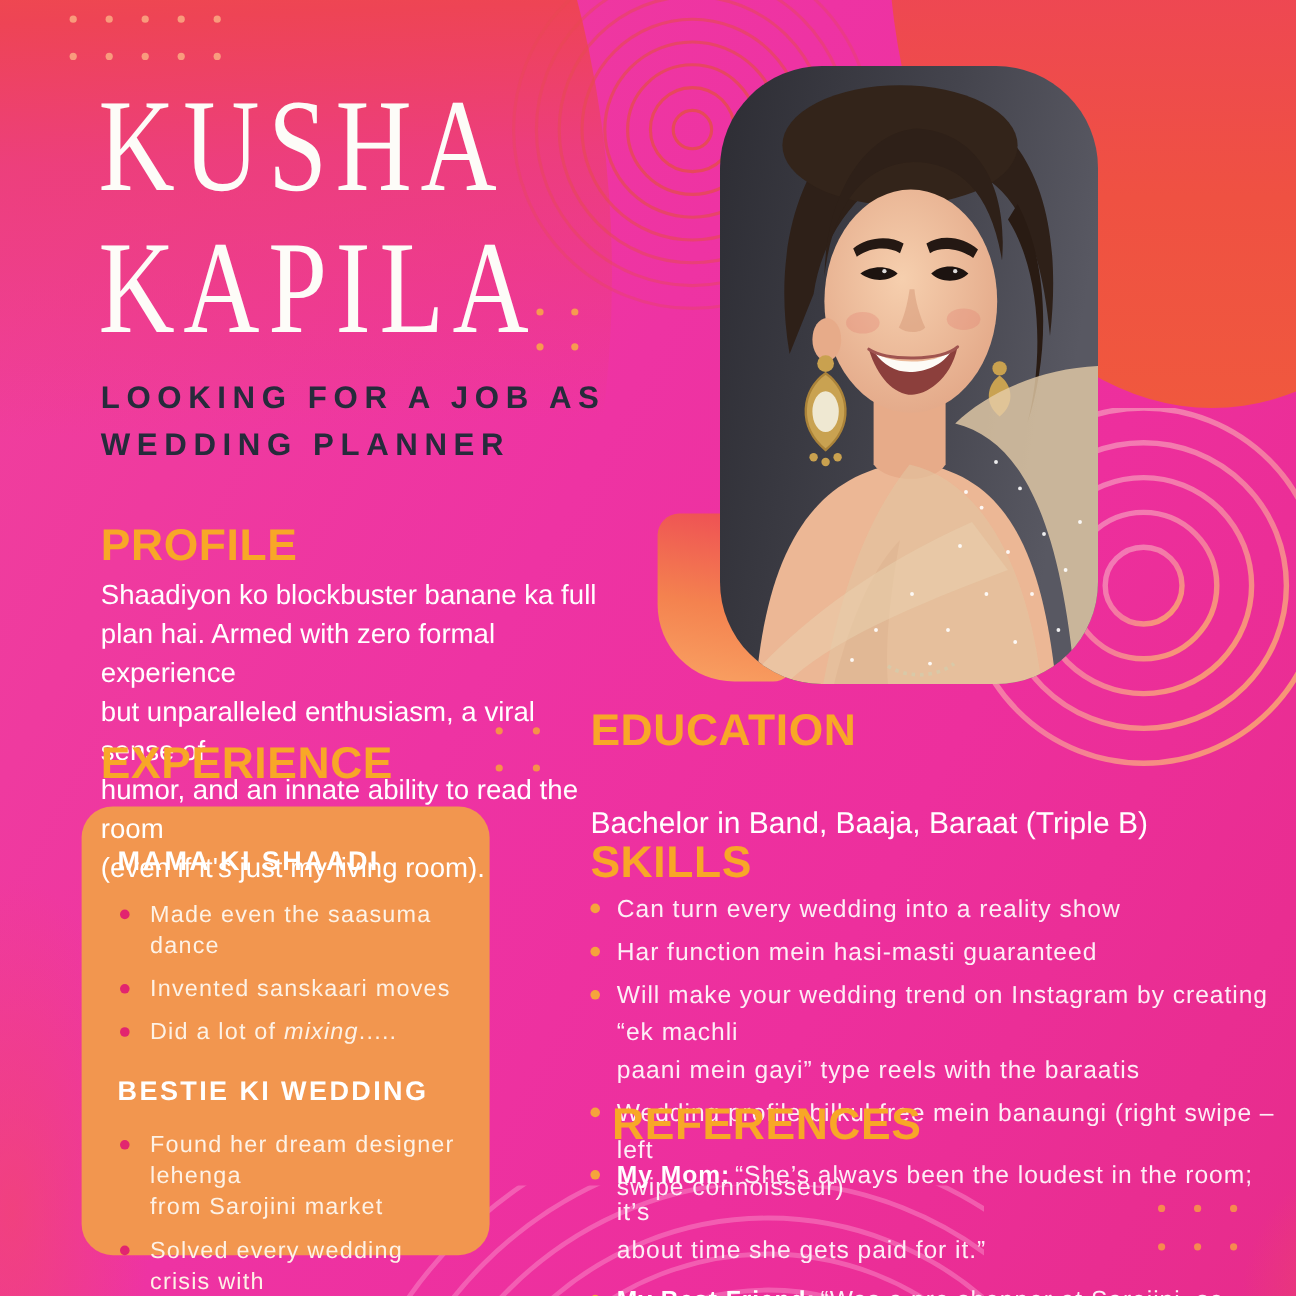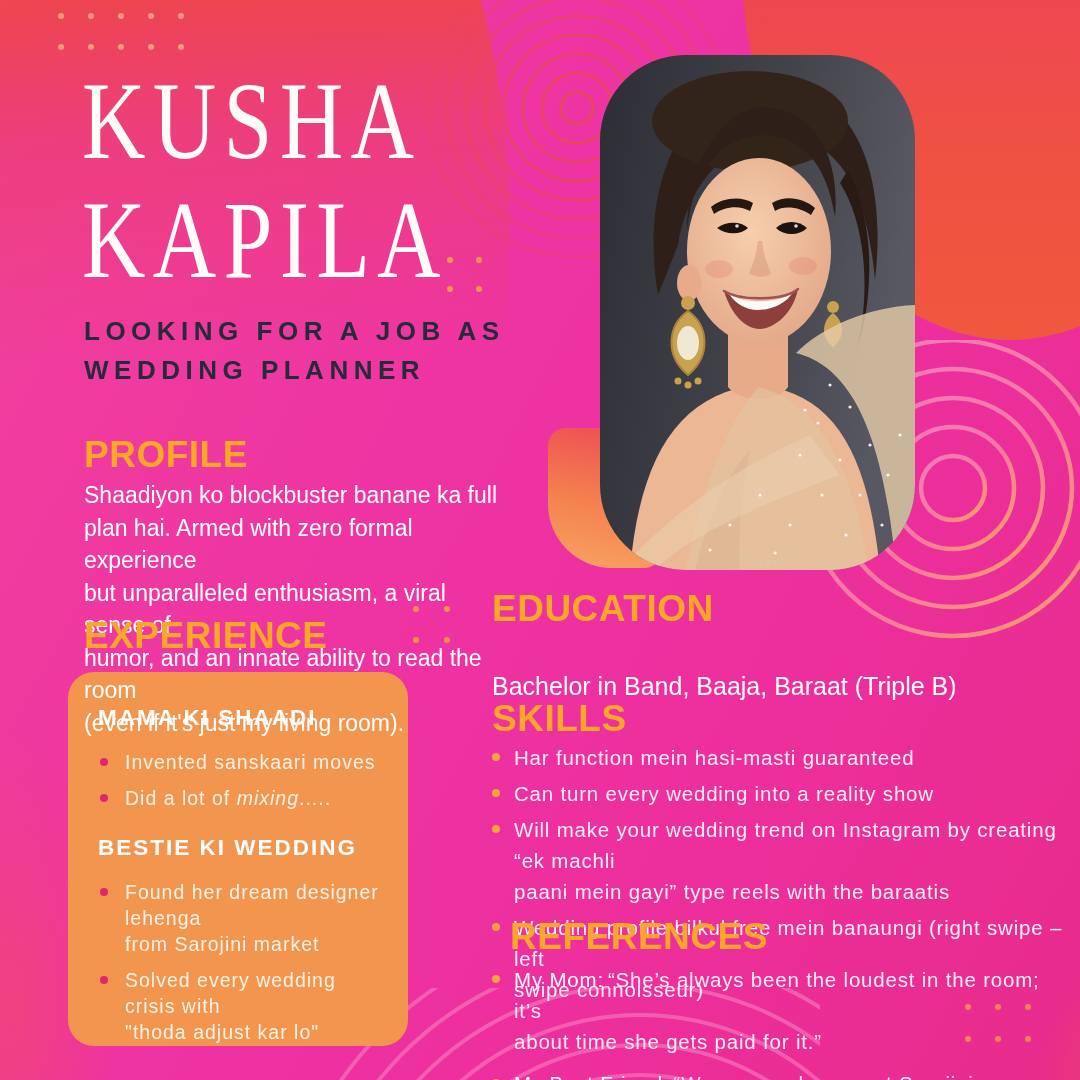--- a/index.html
+++ b/index.html
@@ -59,21 +59,21 @@
   .card li::before{content:"";position:absolute;left:2px;top:9px;width:8px;height:8px;border-radius:50%;background:#e2256f;}
   .card .it{font-style:italic;}
   
   .rlist{position:absolute;left:492px;z-index:10;list-style:none;margin:0;padding:0;width:578px;}
   .rlist li{position:relative;padding-left:22px;margin-bottom:5px;color:#fdeef6;
     font-size:20.5px;line-height:31px;letter-spacing:.8px;white-space:pre-line;}
   .rlist li::before{content:"";position:absolute;left:0;top:11px;width:8px;height:8px;border-radius:50%;background:#f6a33c;}
   .list-skills{top:742px;}
   .list-refs{top:964px;}
   .list-refs li{margin-bottom:11px;}
-  .lead{font-weight:400;color:#ffffff;margin-right:4px;}
+  .lead{font-weight:700;color:#ffffff;margin-right:4px;}
 </style>
 </head>
 <body>
 
 <div class="canvas">
 
   <div class="blob-topleft"></div>
   <div class="blob-topright"></div>
 
   <svg class="rings1" width="320" height="320" aria-hidden="true">
@@ -251,40 +251,41 @@
 plan hai. Armed with zero formal experience
 but unparalleled enthusiasm, a viral sense of
 humor, and an innate ability to read the room
 (even if it's just my living room).</p>
 
   <h2 class="section-h h-experience">EXPERIENCE</h2>
 
   <div class="card">
     <h3>MAMA KI SHAADI</h3>
     <ul>
+      <li>Made even the saasuma dance</li>
       <li>Invented sanskaari moves</li>
       <li><span>Did a lot of </span><span class="it">mixing</span><span>.....</span></li>
     </ul>
     <h3>BESTIE KI WEDDING</h3>
     <ul>
       <li>Found her dream designer lehenga
 from Sarojini market</li>
       <li>Solved every wedding crisis with
 "thoda adjust kar lo"</li>
 
     </ul>
   </div>
 
   <h2 class="section-h h-education">EDUCATION</h2>
   <p class="edu-body">Bachelor in Band, Baaja, Baraat (Triple B)</p>
 
   <h2 class="section-h h-skills">SKILLS</h2>
   <ul class="rlist list-skills">
+    <li>Can turn every wedding into a reality show</li>
     <li>Har function mein hasi-masti guaranteed</li>
-    <li>Can turn every wedding into a reality show</li>
     <li>Will make your wedding trend on Instagram by creating “ek machli
 paani mein gayi” type reels with the baraatis</li>
     <li>Wedding profile bilkul free mein banaungi (right swipe – left
 swipe connoisseur)</li>
   </ul>
 
   <h2 class="section-h h-references">REFERENCES</h2>
   <ul class="rlist list-refs">
     <li><span class="lead">My Mom:</span><span>“She’s always been the loudest in the room; it’s
 about time she gets paid for it.”</span></li>

